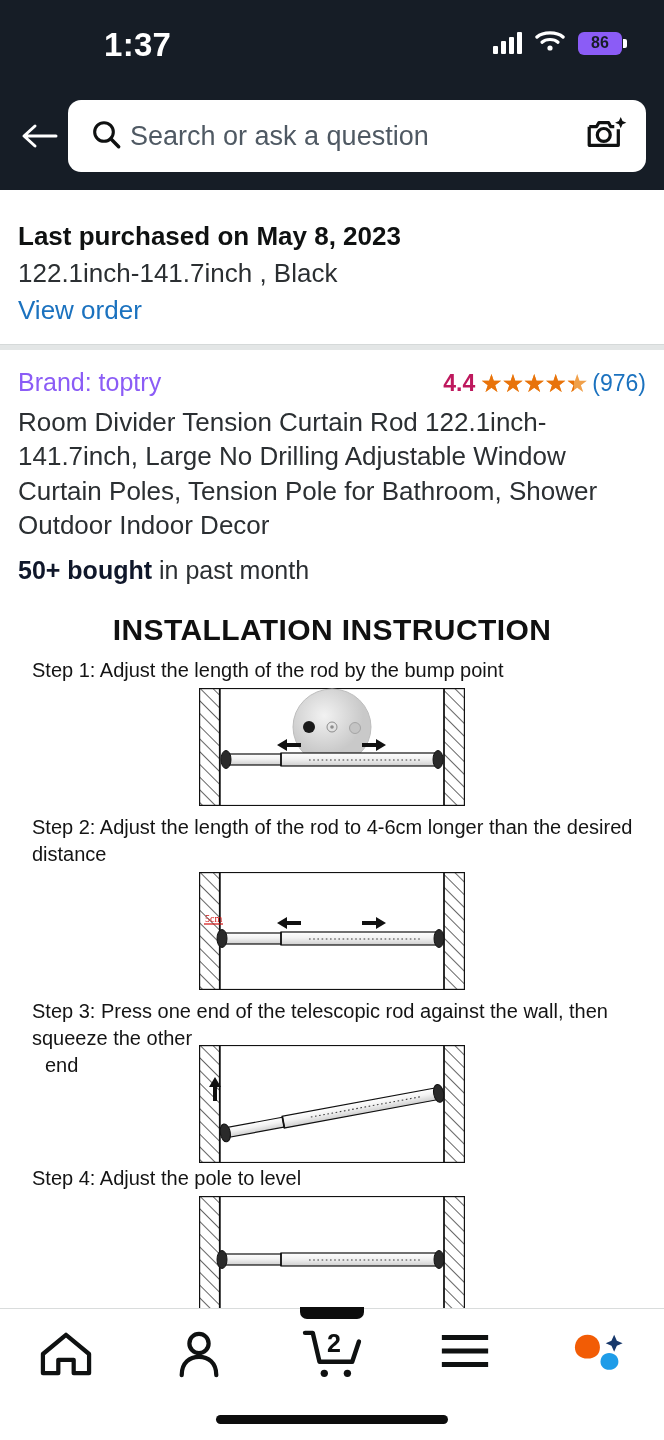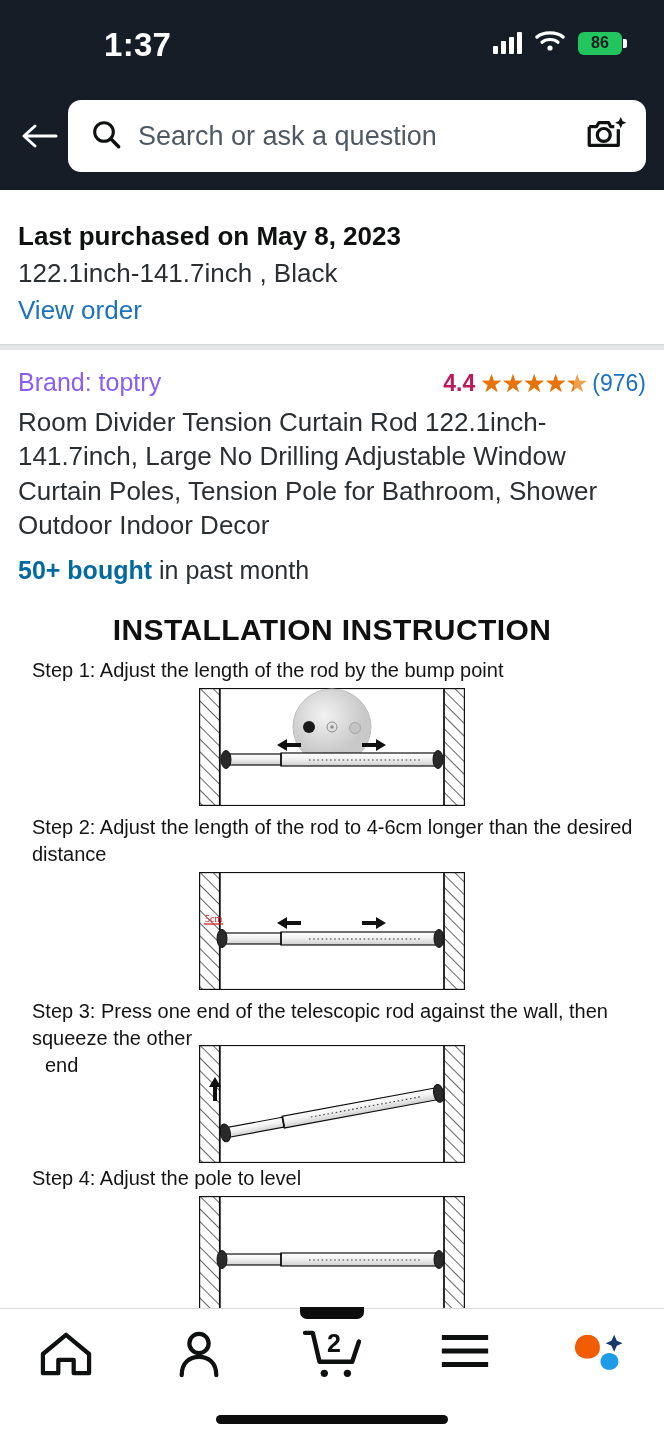--- a/index.html
+++ b/index.html
@@ -28,38 +28,38 @@
     display:flex; align-items:center; gap:13px;
   }
   .sig { display:flex; align-items:flex-end; gap:3px; height:22px; }
   .sig i { display:block; width:5px; background:#fff; border-radius:1px; }
   .sig i:nth-child(1){height:8px}
   .sig i:nth-child(2){height:13px}
   .sig i:nth-child(3){height:17px}
   .sig i:nth-child(4){height:22px}
   .batt {
     position:relative; width:44px; height:23px; border-radius:6px;
-    background:#22c55e; display:flex; align-items:center; justify-content:center;
+    background:#8b5cf6; display:flex; align-items:center; justify-content:center;
   }
   .batt span { font-size:16px; font-weight:700; color:#161d26; line-height:1; }
   .batt:after {
     content:""; position:absolute; right:-5px; top:7px;
     width:4px; height:9px; background:#fff; border-radius:0 2px 2px 0;
   }
 
   
   .searchrow { position:absolute; top:100px; left:0; width:664px; height:72px; }
   .backbtn {
     position:absolute; left:18px; top:14px; width:44px; height:44px;
     display:flex; align-items:center; justify-content:center;
   }
   .searchbar {
     position:absolute; left:68px; top:0; width:578px; height:72px;
     background:#fff; border-radius:13px; display:flex; align-items:center;
-    padding: 0 18px 0 22px; gap:16px;
+    padding: 0 18px 0 22px; gap:8px;
   }
   .search-ph {
     flex:1; font-size:27px; color:#4f5963; white-space:nowrap; overflow:hidden;
   }
 
   
   .sponsored-row {
     position:absolute; top:168px; left:0; width:664px; height:30px;
     display:flex; justify-content:flex-end; align-items:flex-start;
     padding-right:18px; z-index:5;
@@ -91,21 +91,21 @@
   .stars .fill {
     position:absolute; left:0; top:0; overflow:hidden; white-space:nowrap;
     color:#e8730b; font-size:25px; letter-spacing:-1px;
   }
   .rat-count { font-size:23px; color:#1b72bf; }
 
   .title {
     font-size:26px; color:#2b2f32; line-height:1.32; margin-top:8px;
   }
   .bought { font-size:25px; color:#2b2f32; margin-top:14px; }
-  .bought b { color:#0369a1; font-weight:700; }
+  .bought b { color:#0f172a; font-weight:700; }
 
   
   .instr {
     position:relative; width:664px; background:#fff;
     padding: 12px 0 8px 0;
   }
   .instr-title {
     text-align:center; font-size:30px; font-weight:700; color:#101010;
     letter-spacing:0.4px; margin-bottom:10px;
   }

